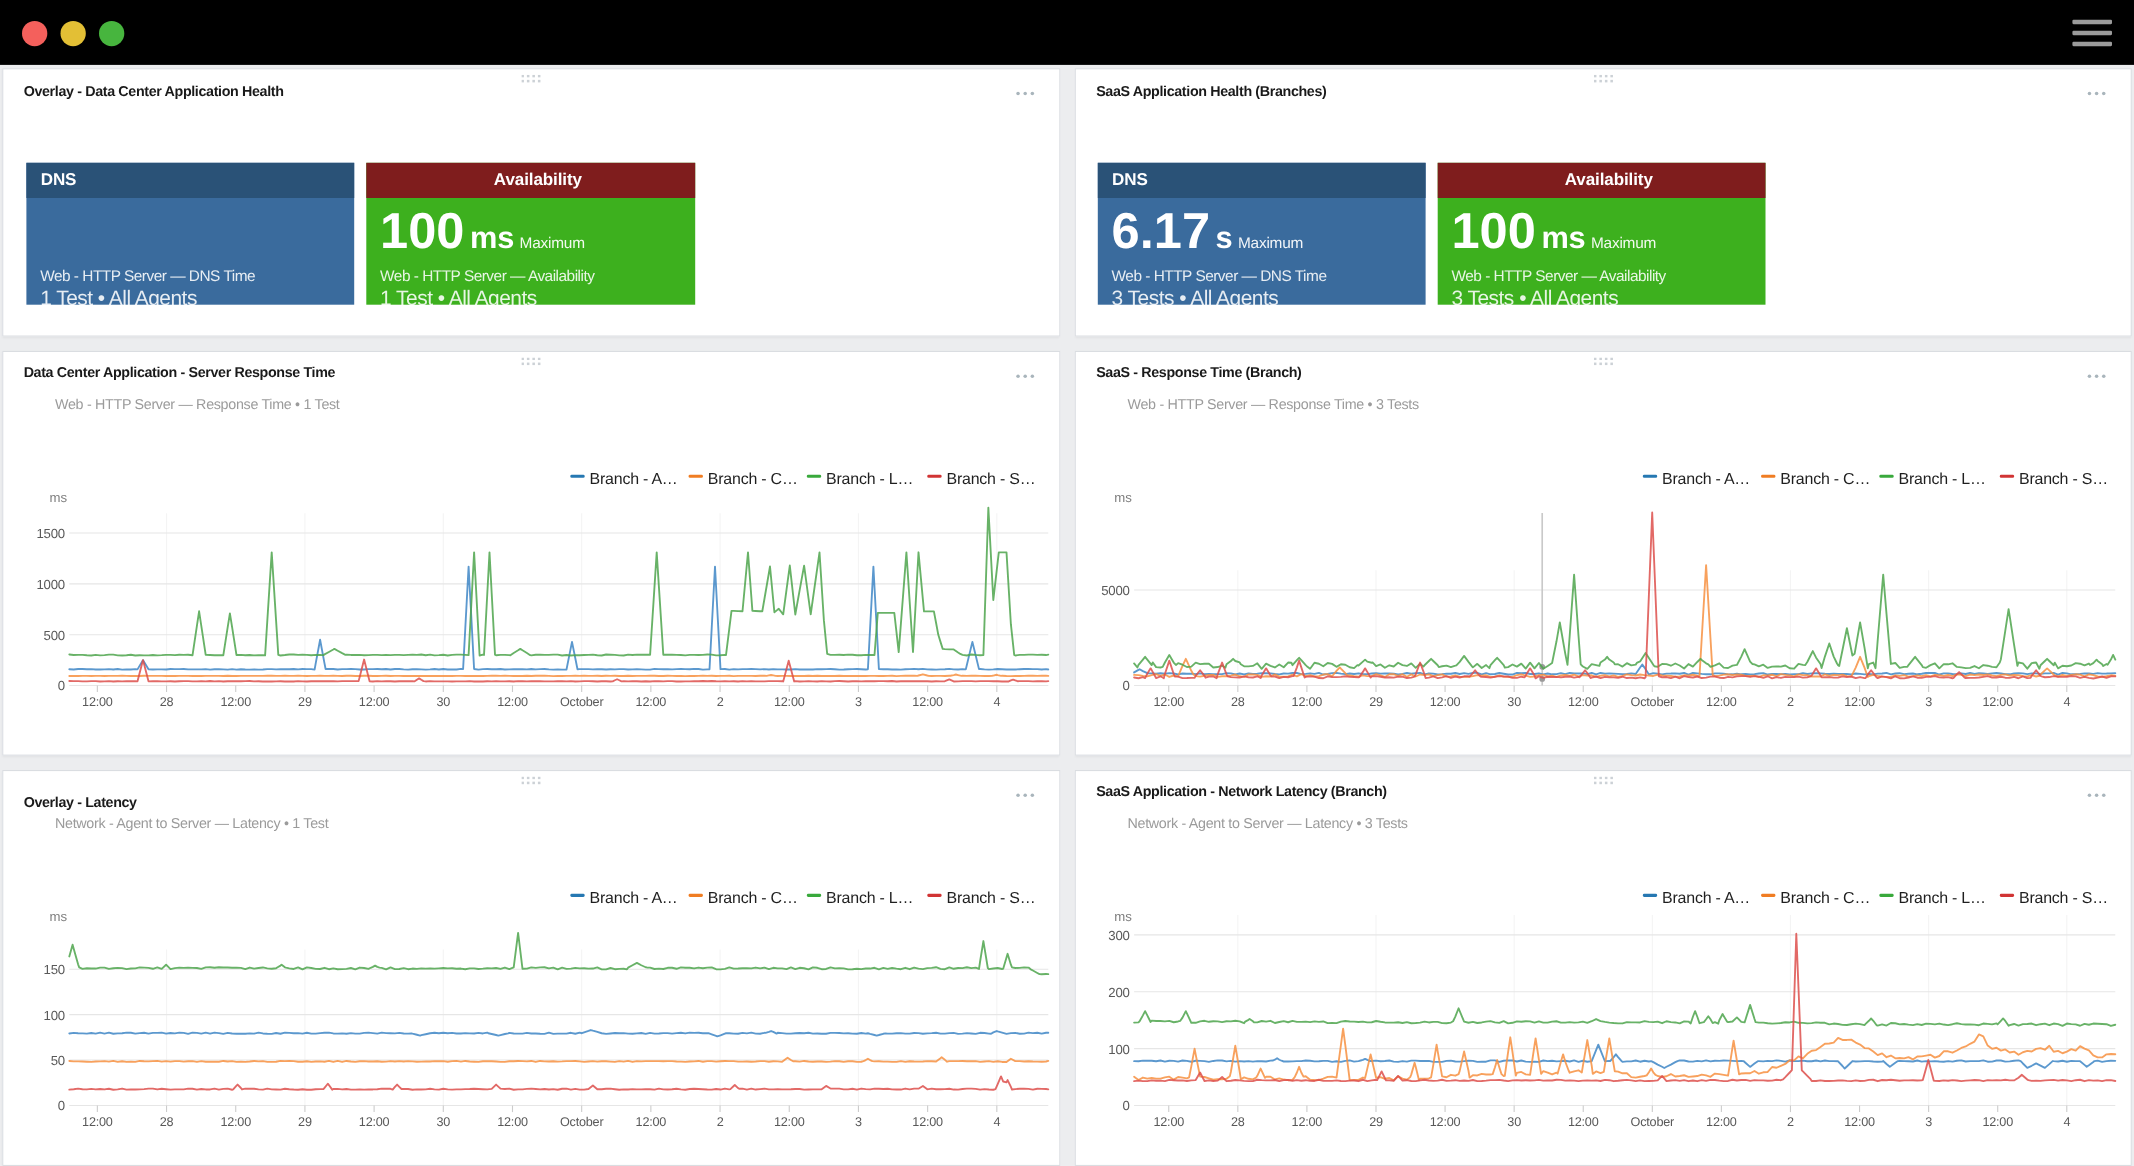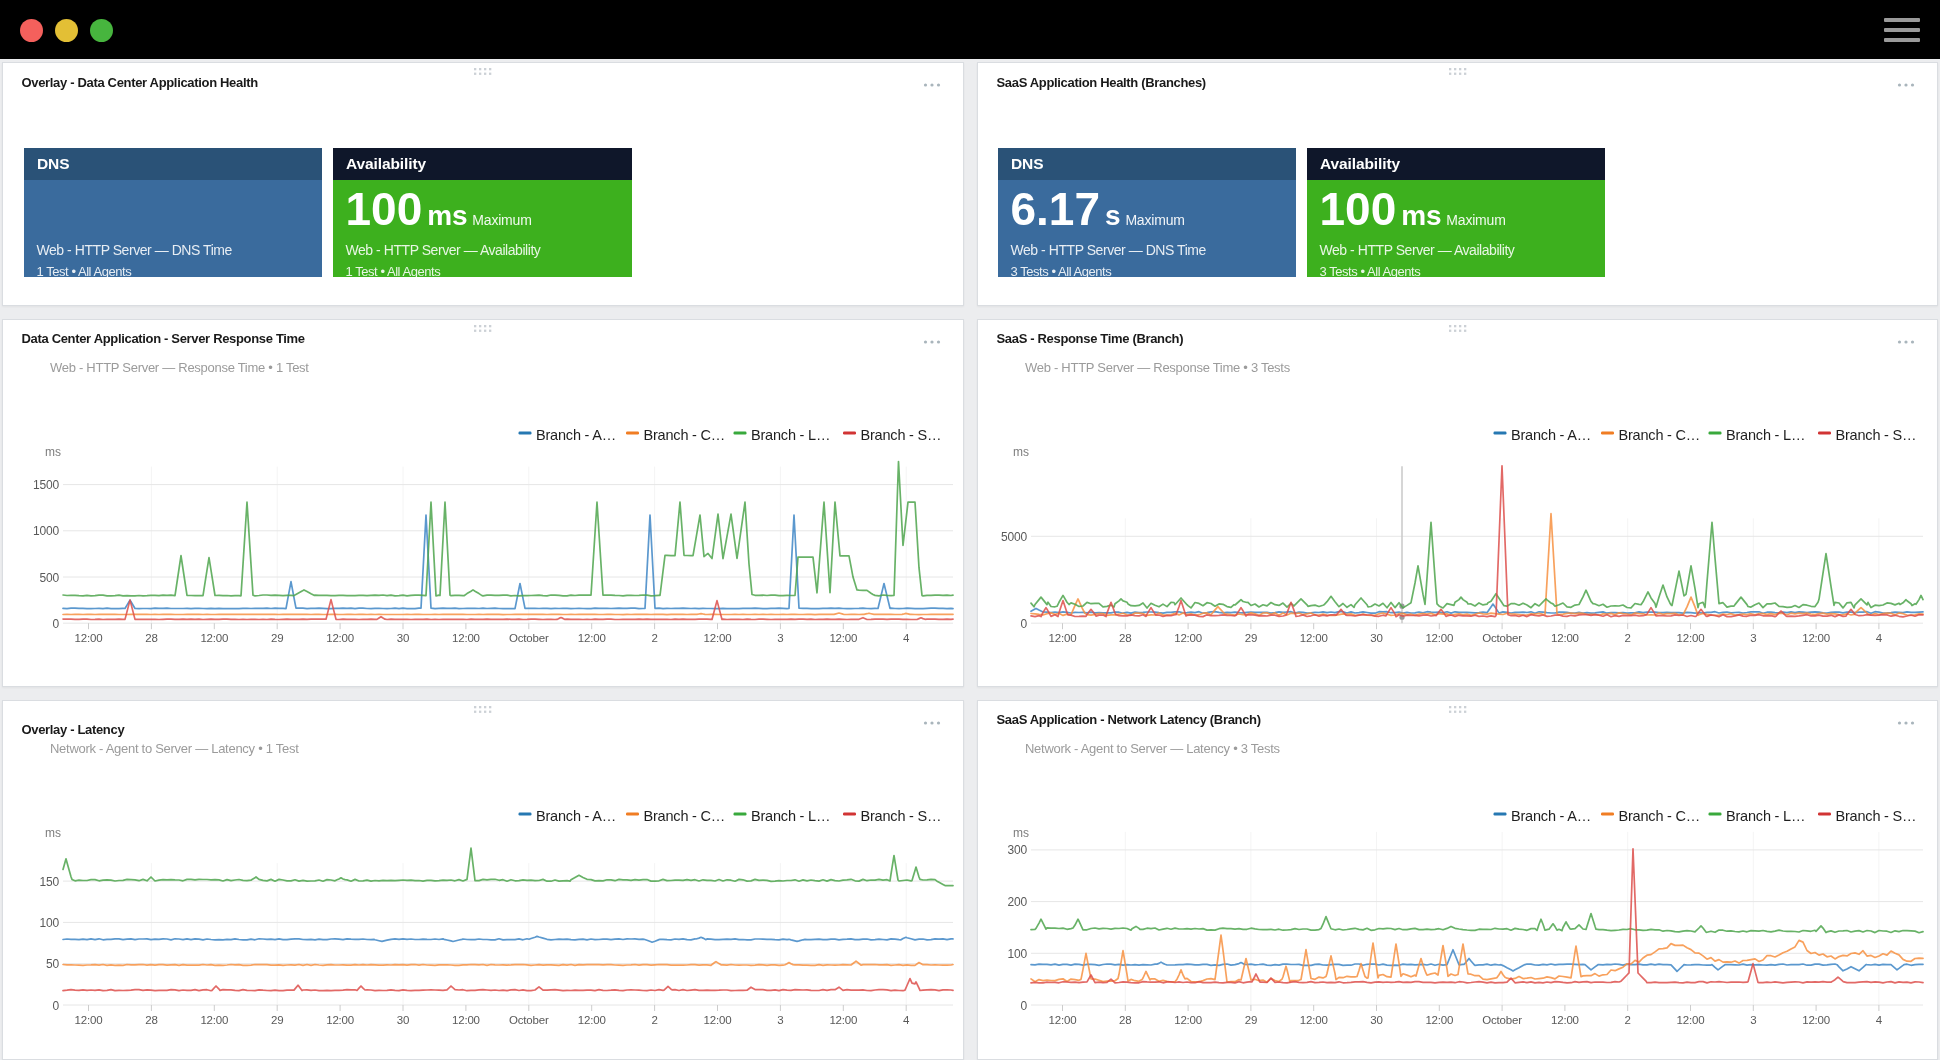--- a/index.html
+++ b/index.html
@@ -8,29 +8,29 @@
   .topbar { position:absolute; left:0; top:0; width:1940px; height:59px; background:#000; }
   .tl { position:absolute; top:18.5px; width:23px; height:23px; border-radius:50%; }
   .bar { position:absolute; right:20px; width:36px; height:4px; background:#9a9a9a; border-radius:1px; }
   .card { position:absolute; background:#fff; border:1px solid #dadde1; box-shadow:0 1px 2px rgba(0,0,0,0.05); }
   .ctitle { position:absolute; left:18.5px; font-size:13px; font-weight:bold; color:#1a1a1a; letter-spacing:-0.33px; }
   .csub { position:absolute; left:19px; font-size:13px; color:#9b9b9b; letter-spacing:-0.28px;margin-left:28px; }
   .ktile { position:absolute; height:129px; color:#fff; }
   .khdr { height:32px; line-height:31px; padding-left:13px; font-size:15.5px; font-weight:bold; letter-spacing:-0.1px; }
   .kblue .khdr { background:#2a5277; }
   .kblue { background:#3a6b9d; }
-  .kgreen .khdr { background:#0f172a; }
+  .kgreen .khdr { background:#7f1d1d;text-align:center; }
   .kgreen { background:#3db01e; }
   .kbody { position:relative; height:119px; }
   .kbig { position:absolute; left:12.5px; top:5.5px; height:46px; }
   .knum { font-size:46px; line-height:46px; font-weight:bold; letter-spacing:0; }
   .kunit { font-size:28px; font-weight:bold; margin-left:5px; letter-spacing:-0.2px; }
   .kmax { font-size:14px; margin-left:5px; color:rgba(255,255,255,0.93); letter-spacing:-0.2px; }
   .kl1 { position:absolute; left:12.5px; top:62.5px; font-size:14px; line-height:14px; color:rgba(255,255,255,0.88); letter-spacing:-0.45px; }
-  .kl2 { position:absolute; left:12.5px; top:85px; font-size:13px; line-height:14px; color:rgba(255,255,255,0.88); letter-spacing:-0.45px; }
+  .kl2 { position:absolute; left:12.5px; top:85px; font-size:19px; line-height:14px; color:rgba(255,255,255,0.88); letter-spacing:-0.45px; }
 </style>
 </head>
 <body>
 <div class="topbar">
   <span class="tl" style="left:19.5px;background:#f4605c"></span>
   <span class="tl" style="left:54.5px;background:#e3bf35"></span>
   <span class="tl" style="left:89.5px;background:#47b53e"></span>
   <div class="bar" style="top:18px"></div>
   <div class="bar" style="top:28px"></div>
   <div class="bar" style="top:38px"></div>

